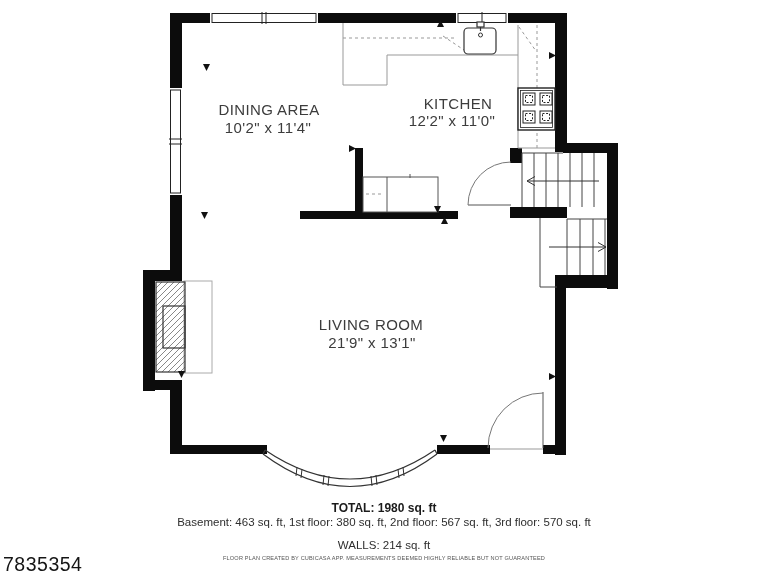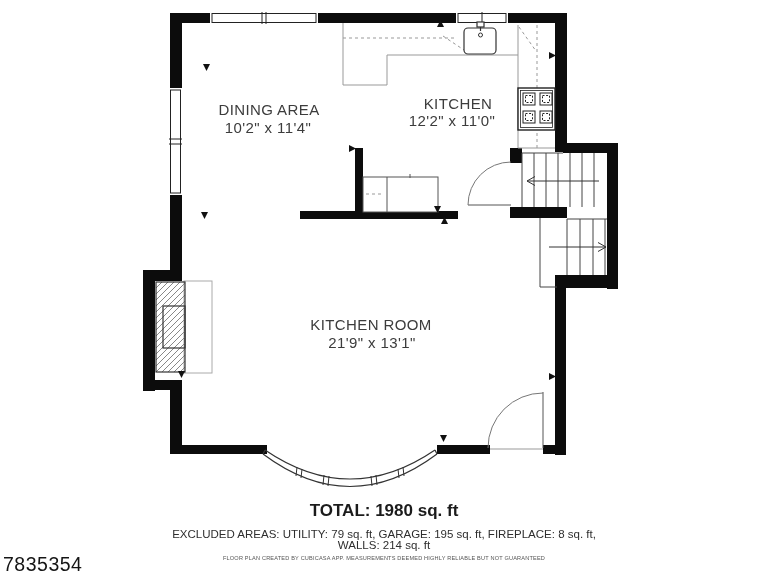--- a/index.html
+++ b/index.html
@@ -1,20 +1,20 @@
 <!DOCTYPE html>
 <html><head>
 <meta charset="utf-8">
 <style>
   html,body{margin:0;padding:0;background:#fff;}
   .stage{position:relative;width:680px;height:576px;background:#ffffff;font-family:"Liberation Sans",sans-serif;overflow:hidden;}
   .stage svg{position:absolute;left:0;top:0;}
   .lbl{position:absolute;transform:translateX(-50%);color:#3c3c3c;font-size:15px;letter-spacing:.4px;white-space:nowrap;line-height:1;}
   .sum{position:absolute;left:384px;transform:translateX(-50%);color:#2e2e2e;font-size:11.5px;white-space:nowrap;line-height:1;}
-  .sum.total{font-weight:bold;font-size:17px;color:#1b1b1b;}
+  .sum.total{font-weight:bold;font-size:12px;color:#1b1b1b;}
   .disclaimer{position:absolute;left:384px;top:556px;transform:translateX(-50%) scale(.62);transform-origin:center top;color:#555;font-size:9px;letter-spacing:.3px;white-space:nowrap;line-height:1;}
   .badge{position:absolute;left:3px;top:555px;font-size:19.5px;color:#151515;letter-spacing:.5px;line-height:1;}
 </style>
 </head>
 <body>
 
 <div class="stage">
 
   <svg width="768" height="576" viewBox="0 0 768 576">
     <defs>
@@ -179,24 +179,24 @@
       <polygon points="178,371 185,371 181.5,378"></polygon>
     </g>
   </svg>
 
   <div class="lbl" style="left:269px;top:102px">DINING AREA</div>
   <div class="lbl" style="left:268px;top:120px">10'2" x 11'4"</div>
 
   <div class="lbl" style="left:458px;top:96px">KITCHEN</div>
   <div class="lbl" style="left:452px;top:113px">12'2" x 11'0"</div>
 
-  <div class="lbl" style="left:371px;top:317px">KITCHEN ROOM</div>
+  <div class="lbl" style="left:371px;top:317px">LIVING ROOM</div>
   <div class="lbl" style="left:372px;top:335px">21'9" x 13'1"</div>
 
   <div class="sum total" style="top:502px">TOTAL: 1980 sq. ft</div>
-  <div class="sum" style="top:529px">EXCLUDED AREAS: UTILITY: 79 sq. ft, GARAGE: 195 sq. ft, FIREPLACE: 8 sq. ft,</div>
+  <div class="sum" style="top:517px">Basement: 463 sq. ft, 1st floor: 380 sq. ft, 2nd floor: 567 sq. ft, 3rd floor: 570 sq. ft</div>
   <div class="sum" style="top:540px">WALLS: 214 sq. ft</div>
 
   <div class="disclaimer">FLOOR PLAN CREATED BY CUBICASA APP. MEASUREMENTS DEEMED HIGHLY RELIABLE BUT NOT GUARANTEED</div>
 
   <div class="badge">7835354</div>
 
 </div>
 
 </body></html>

